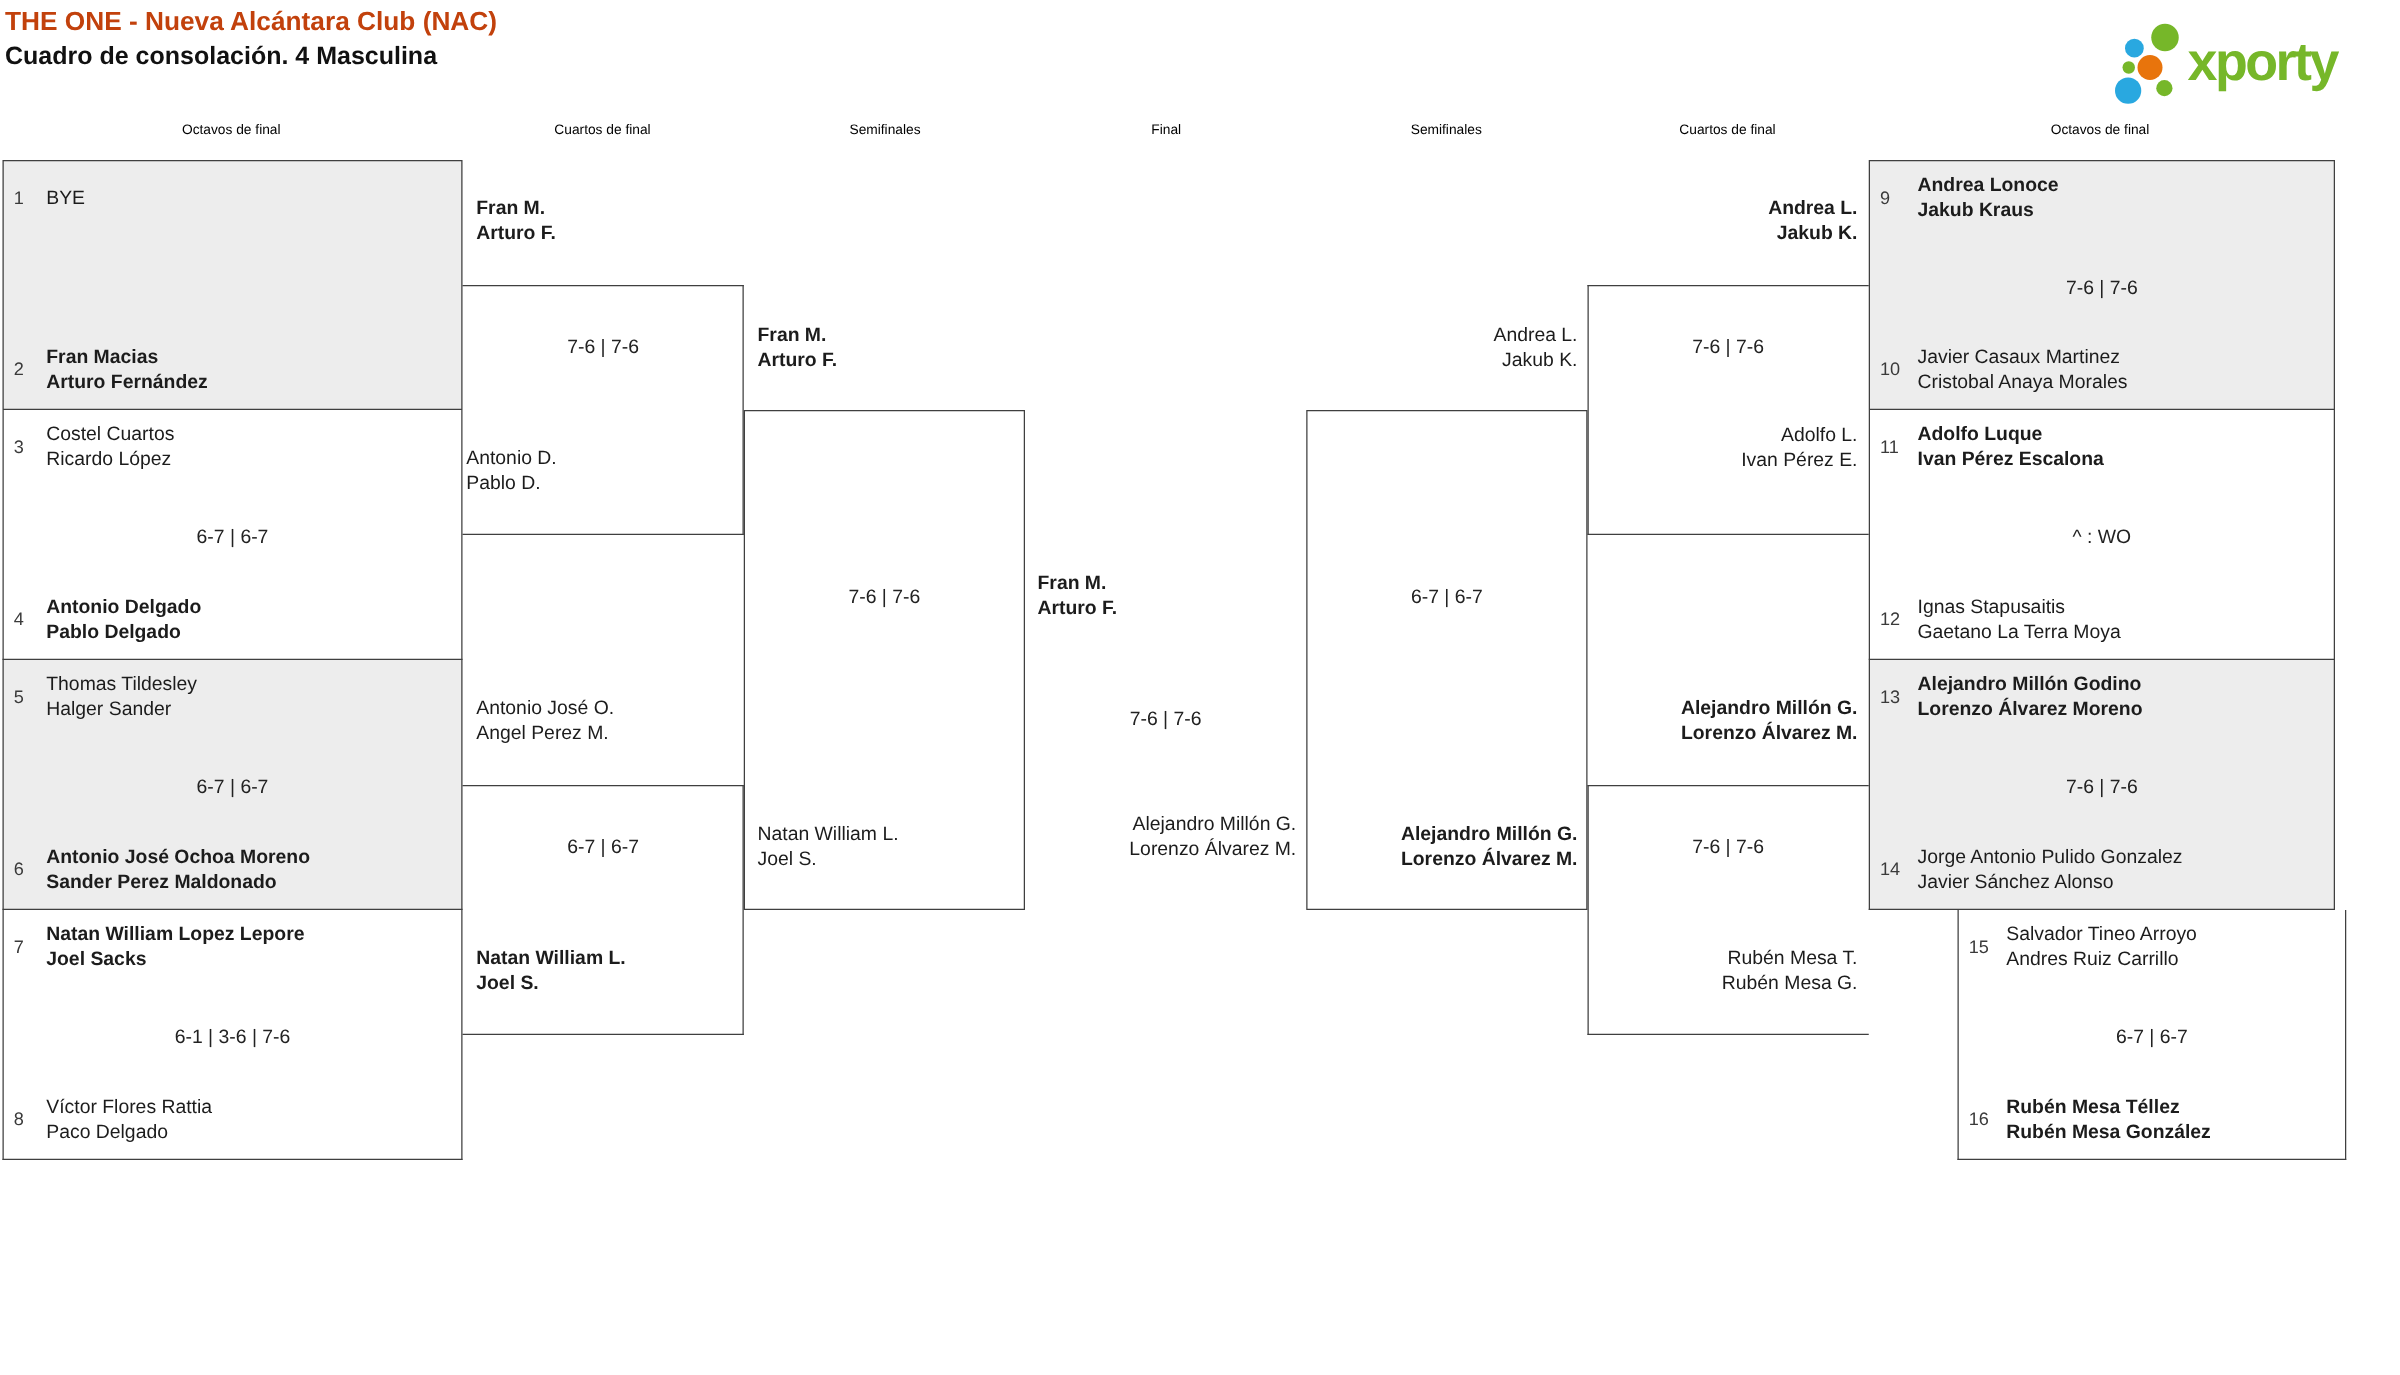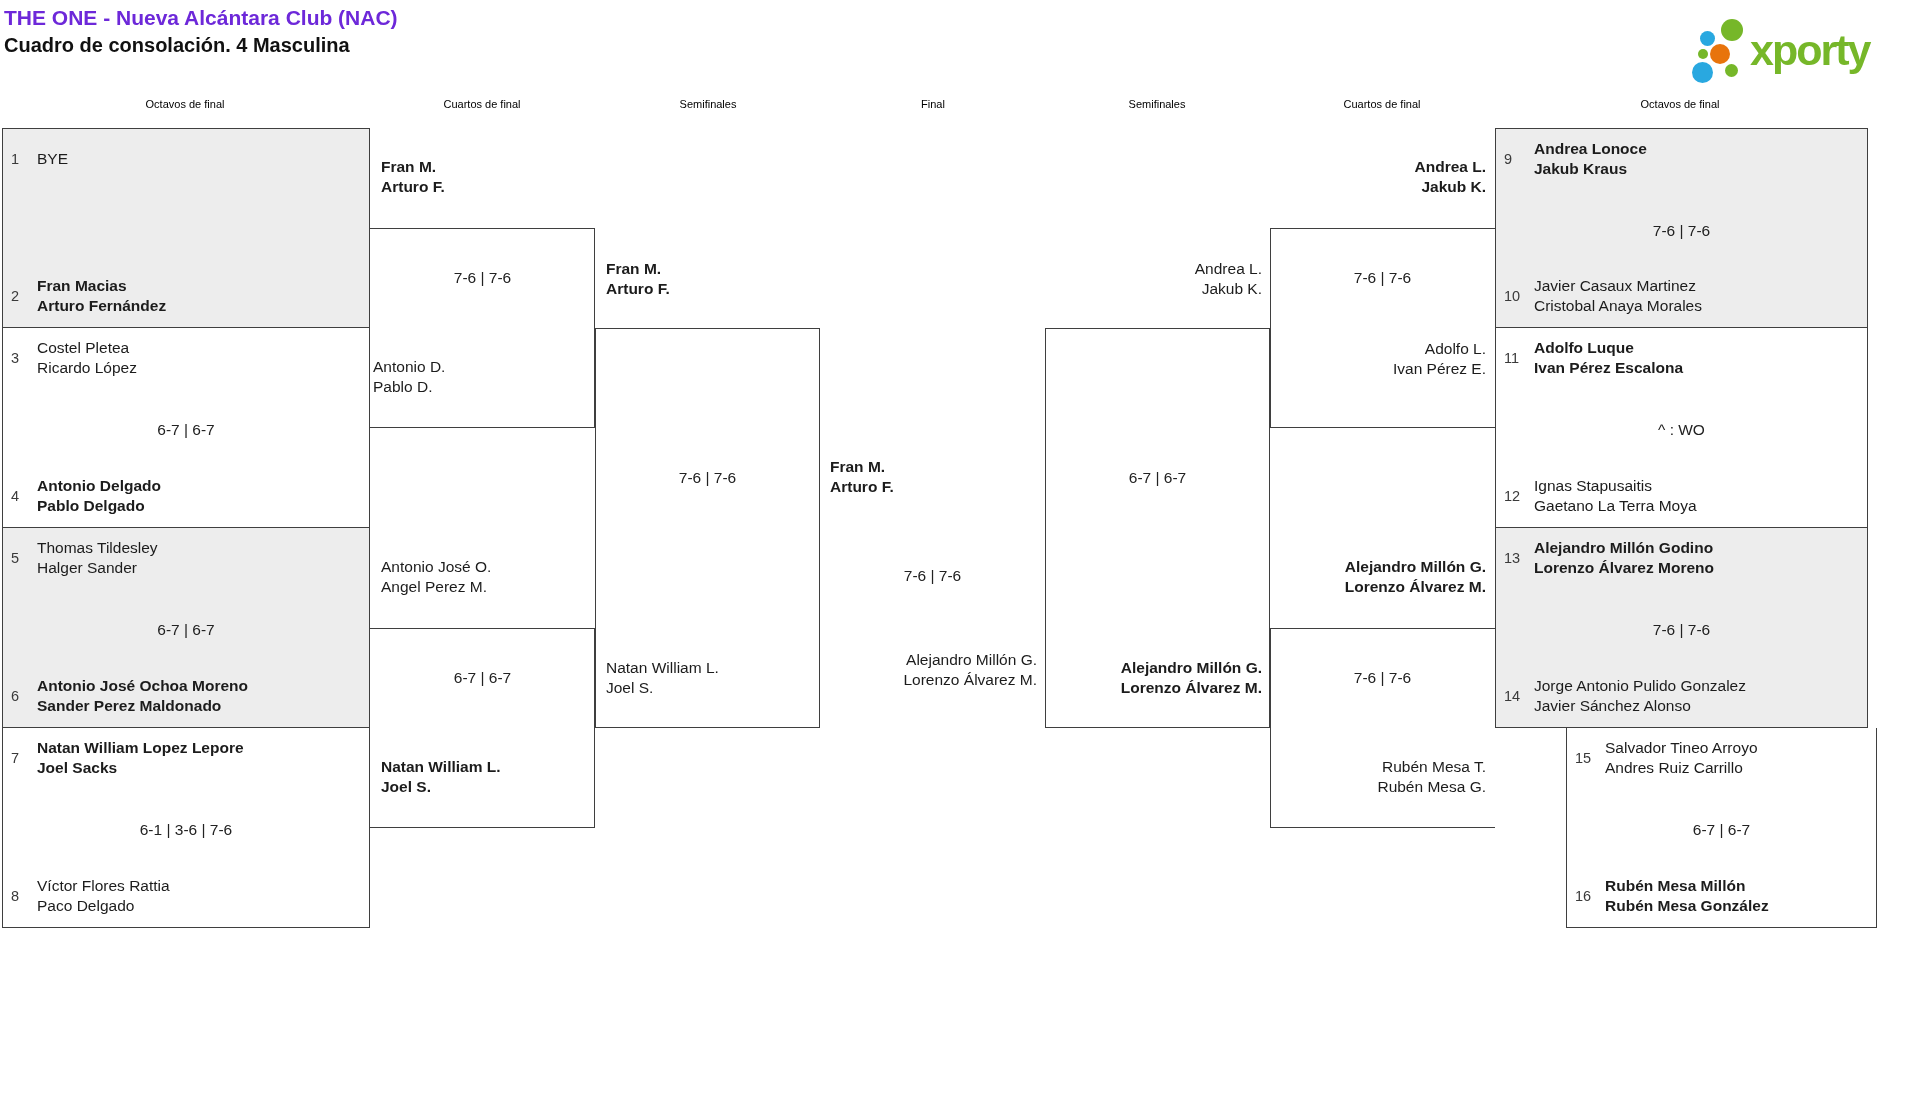--- a/index.html
+++ b/index.html
@@ -1,18 +1,18 @@
 <!DOCTYPE html>
 <html><head>
 <meta charset="utf-8">
 <style>
   html,body{margin:0;padding:0;background:#fff;}
   #stage{position:relative;width:1920px;height:1100px;background:#fff;overflow:hidden;
          font-family:"Liberation Sans",sans-serif;color:#1c1c1c;}
-  .title1{position:absolute;left:4px;top:6px;font-size:21px;font-weight:bold;color:#6d28d9;white-space:nowrap;}
+  .title1{position:absolute;left:4px;top:6px;font-size:21px;font-weight:bold;color:#c2410c;white-space:nowrap;}
   .title2{position:absolute;left:4px;top:34px;font-size:20px;font-weight:bold;color:#111;white-space:nowrap;}
   .rhead{position:absolute;top:98px;transform:translateX(-50%);font-size:11px;color:#000;white-space:nowrap;}
   .box{position:absolute;border:1.5px solid #3f3f3f;box-sizing:border-box;background:transparent;}
   .shade{background:#ededed;}
   .noTop{border-top:none;}
   .noLeft{border-left:none;}
   .noRight{border-right:none;}
   .slot{position:absolute;left:8px;right:8px;display:flex;align-items:center;gap:7px;min-height:39px;}
   .slot.top{top:10px;}
   .slot.bottom{bottom:12px;}
@@ -71,21 +71,21 @@
           <span>Fran Macias</span>
           <span>Arturo Fernández</span>
         </div>
     </div>
   </div>
 
   <div class="box noTop" style="left:2px;top:328px;width:368px;height:200px">
     <div class="slot top">
       <span class="seed">3</span>
       <div class="names">
-          <span>Costel Pletea</span>
+          <span>Costel Cuartos</span>
           <span>Ricardo López</span>
         </div>
     </div>
     <div class="mscore">6-7 | 6-7</div>
     <div class="slot bottom">
       <span class="seed">4</span>
       <div class="names b">
           <span>Antonio Delgado</span>
           <span>Pablo Delgado</span>
         </div>
@@ -187,21 +187,21 @@
       <span class="seed">15</span>
       <div class="names">
           <span>Salvador Tineo Arroyo</span>
           <span>Andres Ruiz Carrillo</span>
         </div>
     </div>
     <div class="mscore">6-7 | 6-7</div>
     <div class="slot bottom">
       <span class="seed">16</span>
       <div class="names b">
-          <span>Rubén Mesa Millón</span>
+          <span>Rubén Mesa Téllez</span>
           <span>Rubén Mesa González</span>
         </div>
     </div>
   </div>
 
   <div class="box noLeft" style="left:370px;top:228px;width:225px;height:200px"></div>
   <div class="box noLeft" style="left:370px;top:628px;width:225px;height:200px"></div>
   <div class="box" style="left:595px;top:328px;width:225px;height:400px"></div>
   <div class="box" style="left:1045px;top:328px;width:225px;height:400px"></div>
   <div class="box noRight" style="left:1270px;top:228px;width:225px;height:200px"></div>

